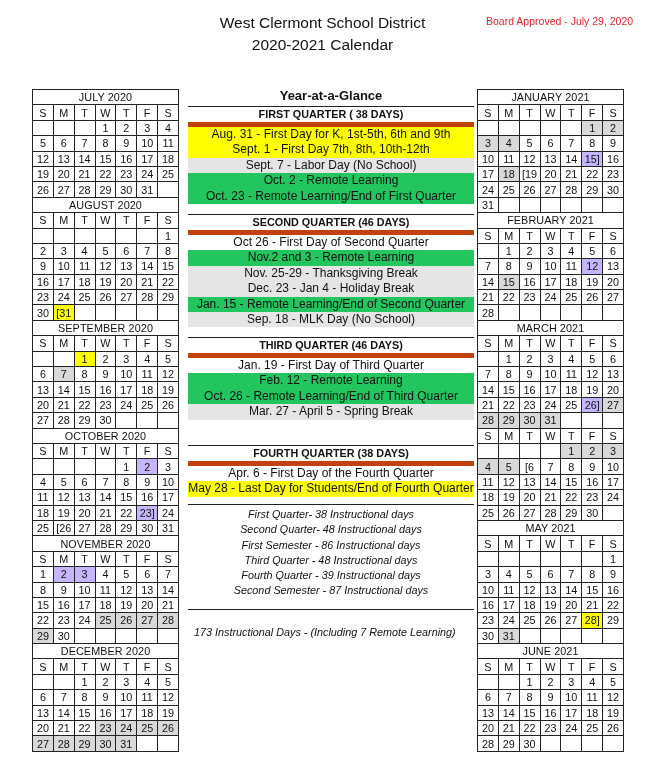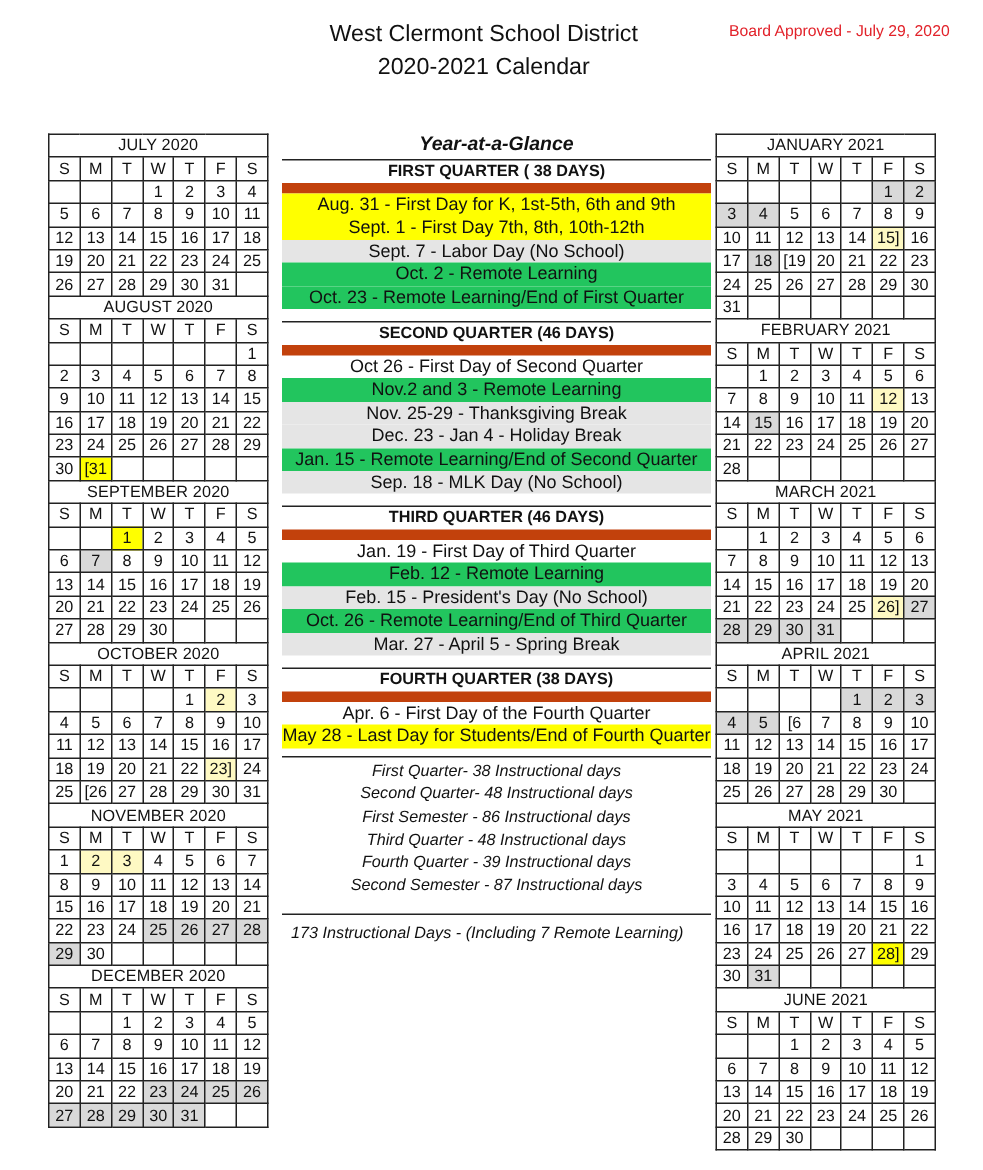--- a/index.html
+++ b/index.html
@@ -8,38 +8,38 @@
   .title { position:absolute; left:0; width:655px; text-align:center; font-size:15.5px; }
   #t1 { top:14px; left:-5px; }
   #t2 { top:36px; left:-5px; }
   .approved { position:absolute; top:15px; left:486px; color:#e2222a; font-size:10.5px; }
 
   .cal { position:absolute; width:147px; border-collapse:collapse; table-layout:fixed; }
   .cal td { border:1px solid #222; height:14.4px; padding:0; text-align:center;
             font-size:10.8px; line-height:14px; }
   .cal td.mh { font-size:10.8px; letter-spacing:0.1px; }
   .cal .g { background:#d9d9d9; }
-  .cal .b { background:#fef9c3; }
+  .cal .b { background:#c4b5fd; }
   .cal .y { background:#ffff00; }
   #left { left:32px; top:89px; border:1.5px solid #222; }
   #right { left:477px; top:89px; border:1.5px solid #222; }
   .yag { position:absolute; left:188px; width:286px; top:88px; text-align:center;
-         font-weight:bold; font-size:13px;font-style:italic; }
+         font-weight:bold; font-size:13px; }
   .sec { position:absolute; left:188px; width:286px; }
-  .sec .hdr { border-top:1.5px solid #222; border-bottom:7px solid #c2410c; text-align:center;
+  .sec .hdr { border-top:1.5px solid #222; border-bottom:5px solid #c2410c; text-align:center;
               font-weight:bold; font-size:10.8px; height:15px; line-height:15px; }
   .sec .row { text-align:center; font-size:12px; height:15.4px; line-height:15.4px; white-space:nowrap; }
   .row.y { background:#ffff00; }
   .row.g { background:#e5e5e5; }
   .row.b { background:#22c55e; }
   .summary { position:absolute; left:188px; width:286px; top:504px; border-top:1.5px solid #222;
              padding-top:2px; }
   .summary div { text-align:center; font-style:italic; font-size:10.8px; height:15.3px; line-height:15.3px; }
   .total { position:absolute; left:188px; width:286px; top:609px; border-top:1.5px solid #222;
-           font-style:italic; font-size:10.8px; padding-top:6px; padding-left:6px; box-sizing:border-box; }
+           font-style:italic; font-size:10.8px; padding-top:16px; padding-left:6px; box-sizing:border-box; }
 </style>
 </head>
 <body>
 
 <div id="t1" class="title">West Clermont School District</div>
 <div id="t2" class="title">2020-2021 Calendar</div>
 <div class="approved">Board Approved  - July 29, 2020</div>
 
 <table id="left" class="cal">
     <tbody>
@@ -570,23 +570,20 @@
         <td class="g">27</td>
       </tr>
       <tr>
         <td class="g">28</td>
         <td class="g">29</td>
         <td class="g">30</td>
         <td class="g">31</td>
         <td></td>
         <td></td>
         <td></td>
-      </tr>
-      <tr>
-        <td colspan="7" class="mh">APRIL 2021</td>
       </tr>
       <tr>
         <td>S</td>
         <td>M</td>
         <td>T</td>
         <td>W</td>
         <td>T</td>
         <td>F</td>
         <td>S</td>
       </tr>
@@ -777,21 +774,20 @@
     <div class="row b">Nov.2 and 3 - Remote Learning</div>
     <div class="row g">Nov. 25-29 - Thanksgiving Break</div>
     <div class="row g">Dec. 23 - Jan 4 - Holiday Break</div>
     <div class="row b">Jan. 15 - Remote Learning/End of Second Quarter</div>
     <div class="row g">Sep. 18 - MLK Day (No School)</div>
   </div>
 <div class="sec" style="top:337px">
     <div class="hdr">THIRD QUARTER (46 DAYS)</div>
     <div class="row ">Jan. 19 - First Day of Third Quarter</div>
     <div class="row b">Feb. 12 - Remote Learning</div>
-    <div class="row g">Feb. 15 - President's Day (No School)</div>
     <div class="row b">Oct. 26 - Remote Learning/End of Third Quarter</div>
     <div class="row g">Mar. 27 - April 5 - Spring Break</div>
   </div>
 <div class="sec" style="top:445px">
     <div class="hdr">FOURTH QUARTER (38 DAYS)</div>
     <div class="row ">Apr. 6 - First Day of the Fourth Quarter</div>
     <div class="row y">May 28 - Last Day for Students/End of Fourth Quarter</div>
   </div>
 
 <div class="summary">

